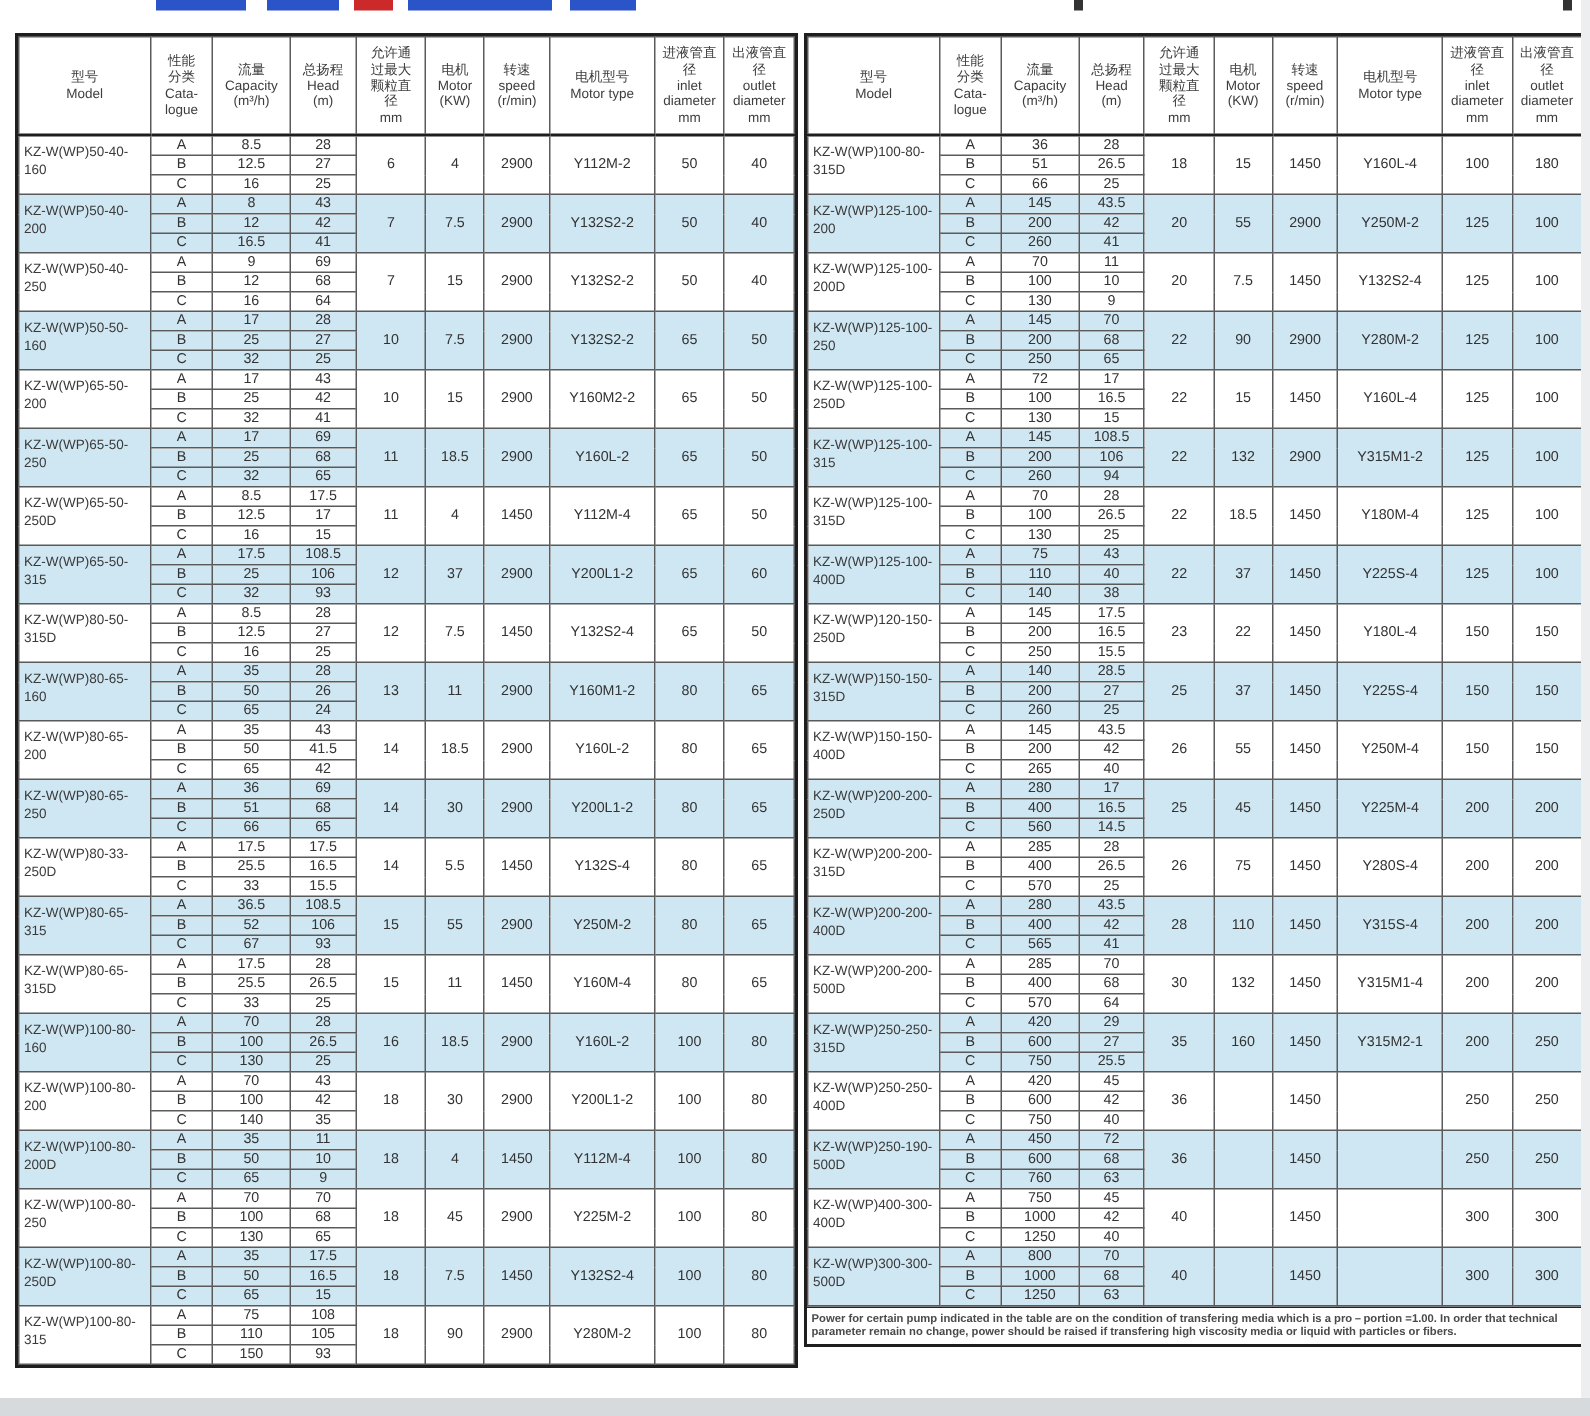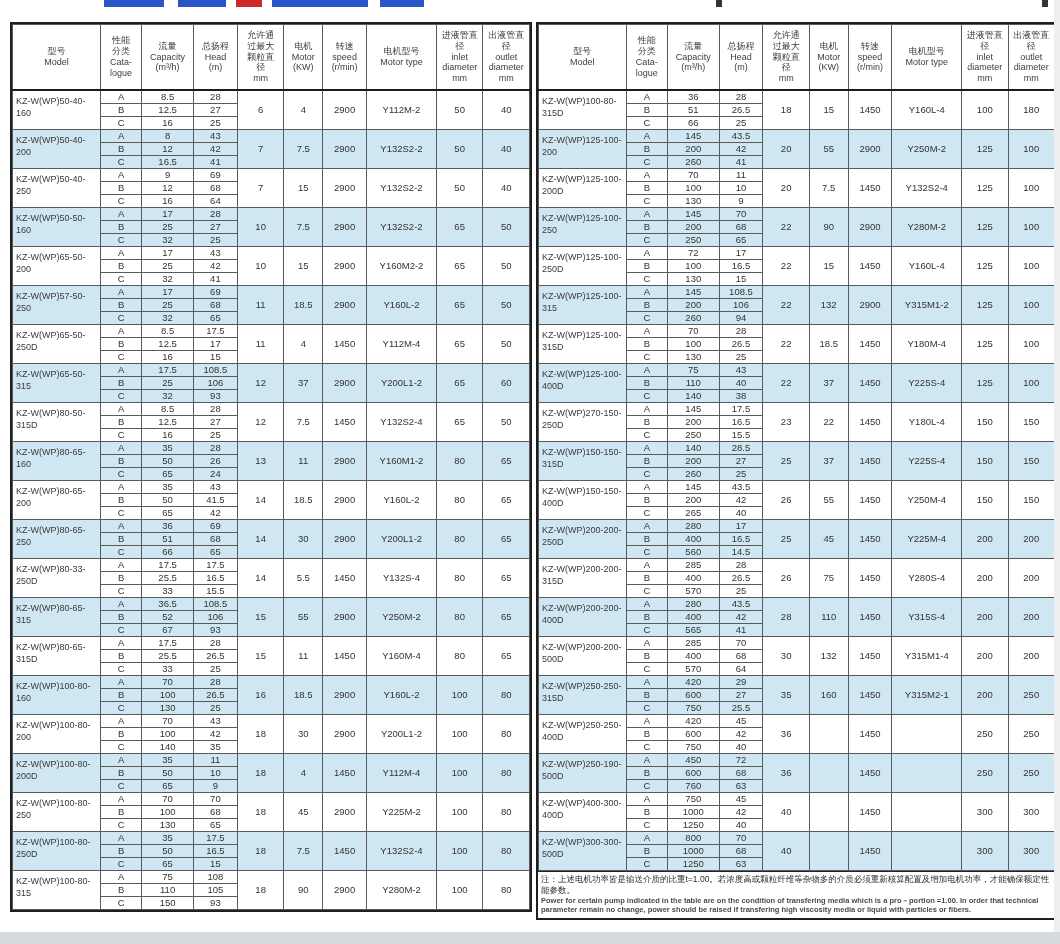--- a/index.html
+++ b/index.html
@@ -198,21 +198,21 @@
             <td>B</td>
             <td>25</td>
             <td>42</td>
           </tr>
           <tr class="">
             <td>C</td>
             <td>32</td>
             <td>41</td>
           </tr>
           <tr class="group-start alt">
-            <td rowspan="3" class="model">KZ-W(WP)57-50-250</td>
+            <td rowspan="3" class="model">KZ-W(WP)65-50-250</td>
             <td>A</td>
             <td>17</td>
             <td>69</td>
             <td rowspan="3">11</td>
             <td rowspan="3">18.5</td>
             <td rowspan="3">2900</td>
             <td rowspan="3">Y160L-2</td>
             <td rowspan="3">65</td>
             <td rowspan="3">50</td>
           </tr>
@@ -785,21 +785,21 @@
               <td>B</td>
               <td>110</td>
               <td>40</td>
             </tr>
             <tr class=" alt">
               <td>C</td>
               <td>140</td>
               <td>38</td>
             </tr>
             <tr class="group-start">
-              <td rowspan="3" class="model">KZ-W(WP)270-150-250D</td>
+              <td rowspan="3" class="model">KZ-W(WP)120-150-250D</td>
               <td>A</td>
               <td>145</td>
               <td>17.5</td>
               <td rowspan="3">23</td>
               <td rowspan="3">22</td>
               <td rowspan="3">1450</td>
               <td rowspan="3">Y180L-4</td>
               <td rowspan="3">150</td>
               <td rowspan="3">150</td>
             </tr>
@@ -1052,20 +1052,19 @@
             </tr>
             <tr class=" alt">
               <td>C</td>
               <td>1250</td>
               <td>63</td>
             </tr>
           </tbody>
         </table>
       </div>
     <div id="note-box">
-      <div id="note-zh">注：上述电机功率皆是输送介质的比重t=1.00。若浓度高或颗粒纤维等杂物多的介质必须重新核算配置及增加电机功率，才能确保额定性能参数。</div>
       <div id="note-en">Power for certain pump indicated in the table are on the condition of transfering media which is a pro－portion =1.00. In order that technical parameter remain no change, power should be raised if transfering high viscosity media or liquid with particles or fibers.</div>
     </div>
   </div>
 
   <div id="right-strip"></div>
   <div id="bottom-strip"></div>
 </div>
 
 </body></html>

